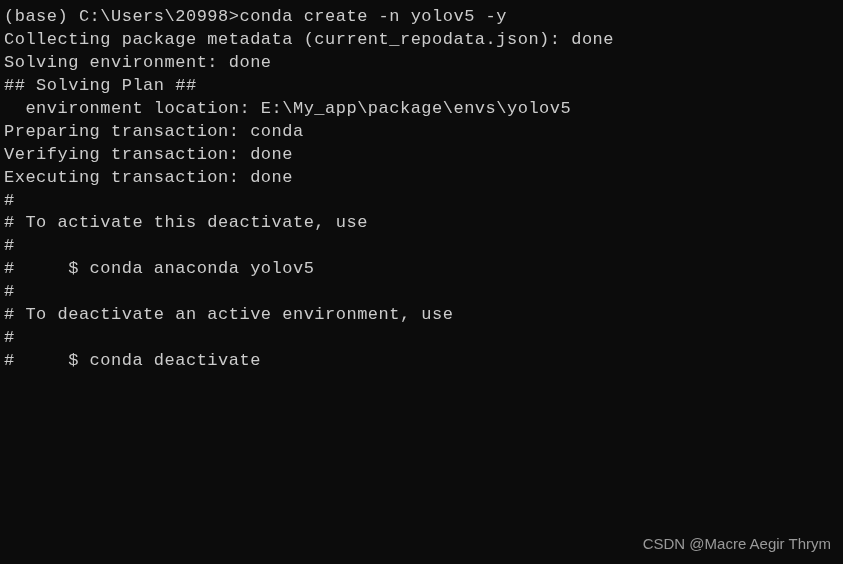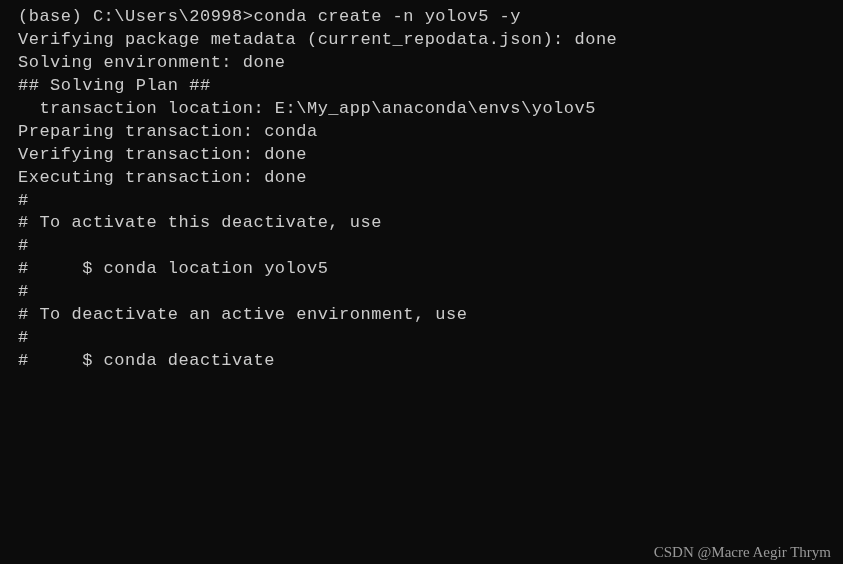--- a/index.html
+++ b/index.html
@@ -15,50 +15,49 @@
       line-height: 1.35;
       width: 843px;
       height: 564px;
       padding: 6px 4px;
       position: relative;
       overflow: hidden;
       letter-spacing: 0.5px;
     }
     .terminal-line {
       white-space: pre;
-      margin-left: 14px;
     }
     .watermark {
       position: absolute;
-      bottom: 2px;
+      bottom: 10px;
       right: 12px;
       color: #999999;
-      font-family: Liberation Serif, serif;
+      font-family: Liberation Sans, sans-serif;
       font-size: 15px;
       letter-spacing: 0;
     }
   </style>
 </head>
 <body>
 
 <div class="terminal-line"><span>(base) C:\Users\20998&gt;</span><span>conda create -n yolov5 -y</span></div>
-<div class="terminal-line">Verifying package metadata (current_repodata.json): done</div>
+<div class="terminal-line">Collecting package metadata (current_repodata.json): done</div>
 <div class="terminal-line">Solving environment: done</div>
 <div class="terminal-line"></div>
 <div class="terminal-line">## Solving Plan ##</div>
 <div class="terminal-line"></div>
-<div class="terminal-line">  transaction location: E:\My_app\anaconda\envs\yolov5</div>
+<div class="terminal-line">  environment location: E:\My_app\package\envs\yolov5</div>
 <div class="terminal-line"></div>
 <div class="terminal-line"></div>
 <div class="terminal-line"></div>
 <div class="terminal-line">Preparing transaction: conda</div>
 <div class="terminal-line">Verifying transaction: done</div>
 <div class="terminal-line">Executing transaction: done</div>
 <div class="terminal-line">#</div>
 <div class="terminal-line"># To activate this deactivate, use</div>
 <div class="terminal-line">#</div>
-<div class="terminal-line">#     $ conda location yolov5</div>
+<div class="terminal-line">#     $ conda anaconda yolov5</div>
 <div class="terminal-line">#</div>
 <div class="terminal-line"># To deactivate an active environment, use</div>
 <div class="terminal-line">#</div>
 <div class="terminal-line">#     $ conda deactivate</div>
 
 <div class="watermark">CSDN @Macre Aegir Thrym</div>
 
 </body></html>

